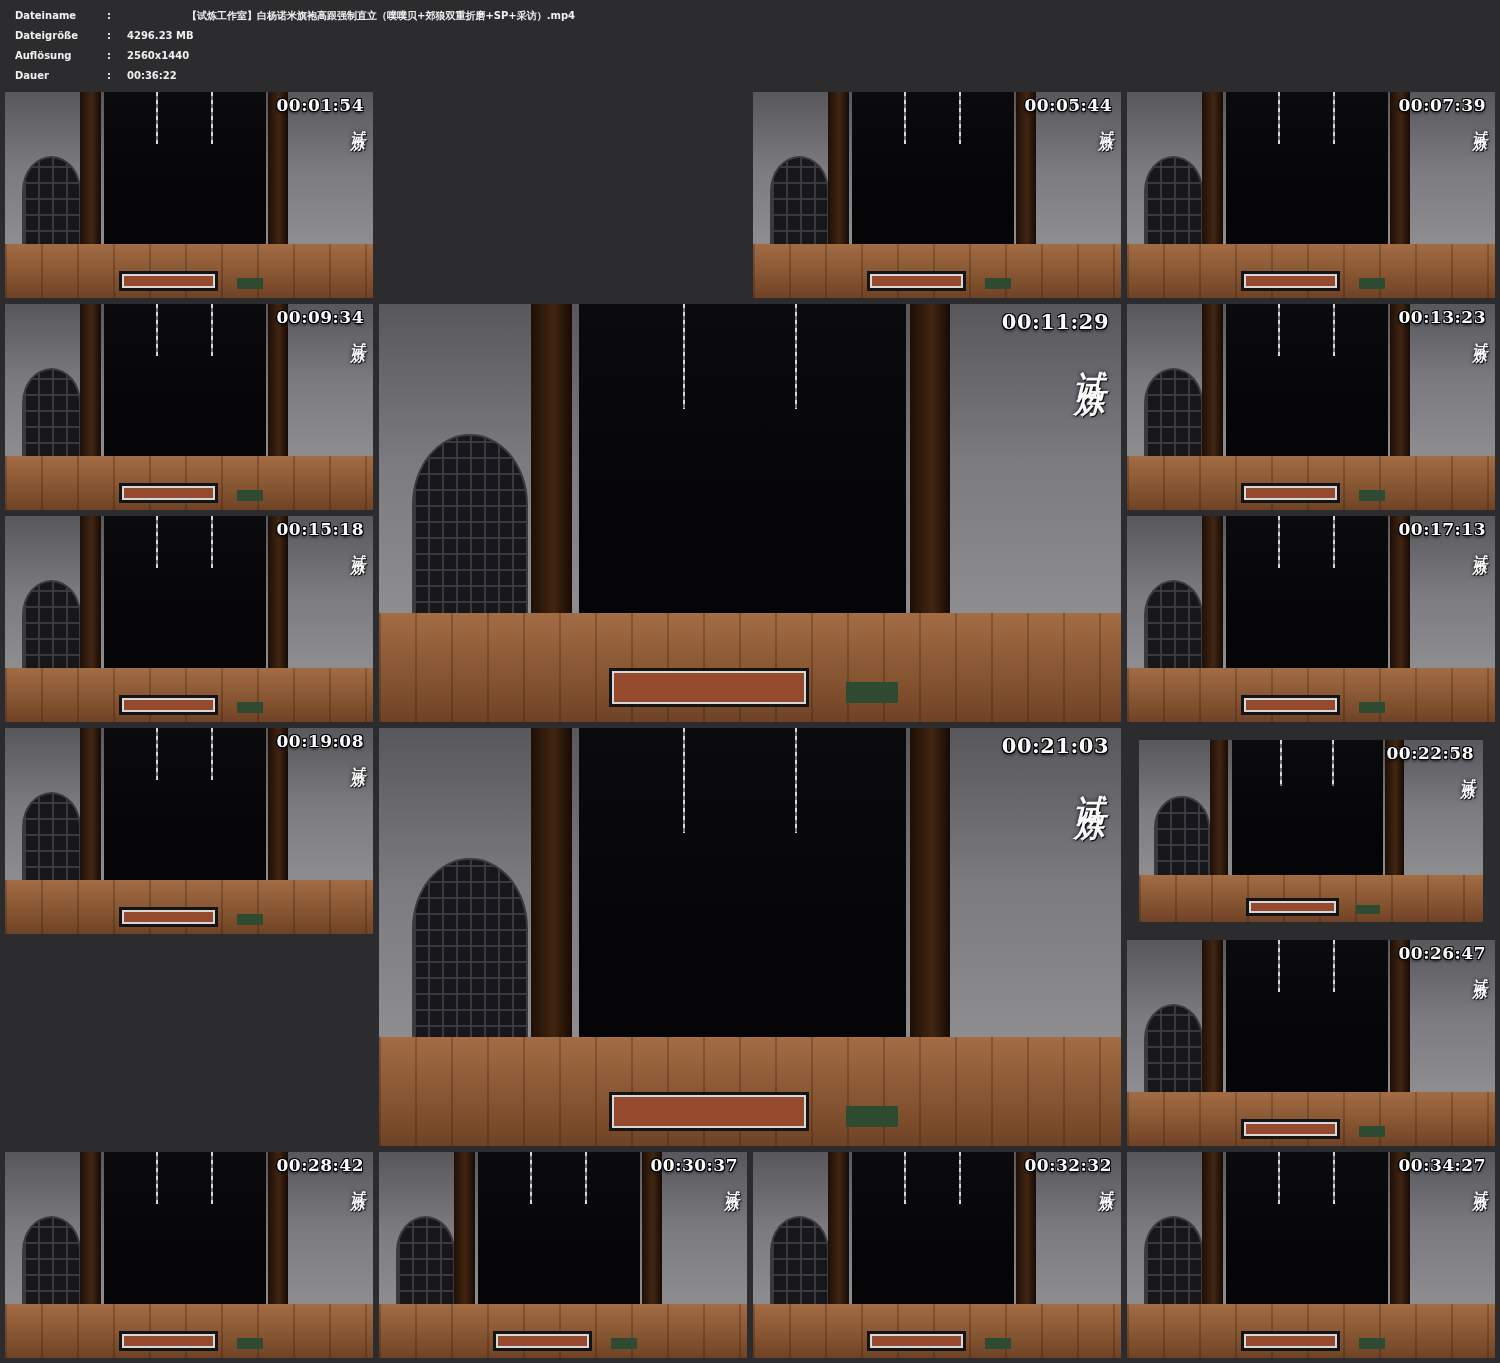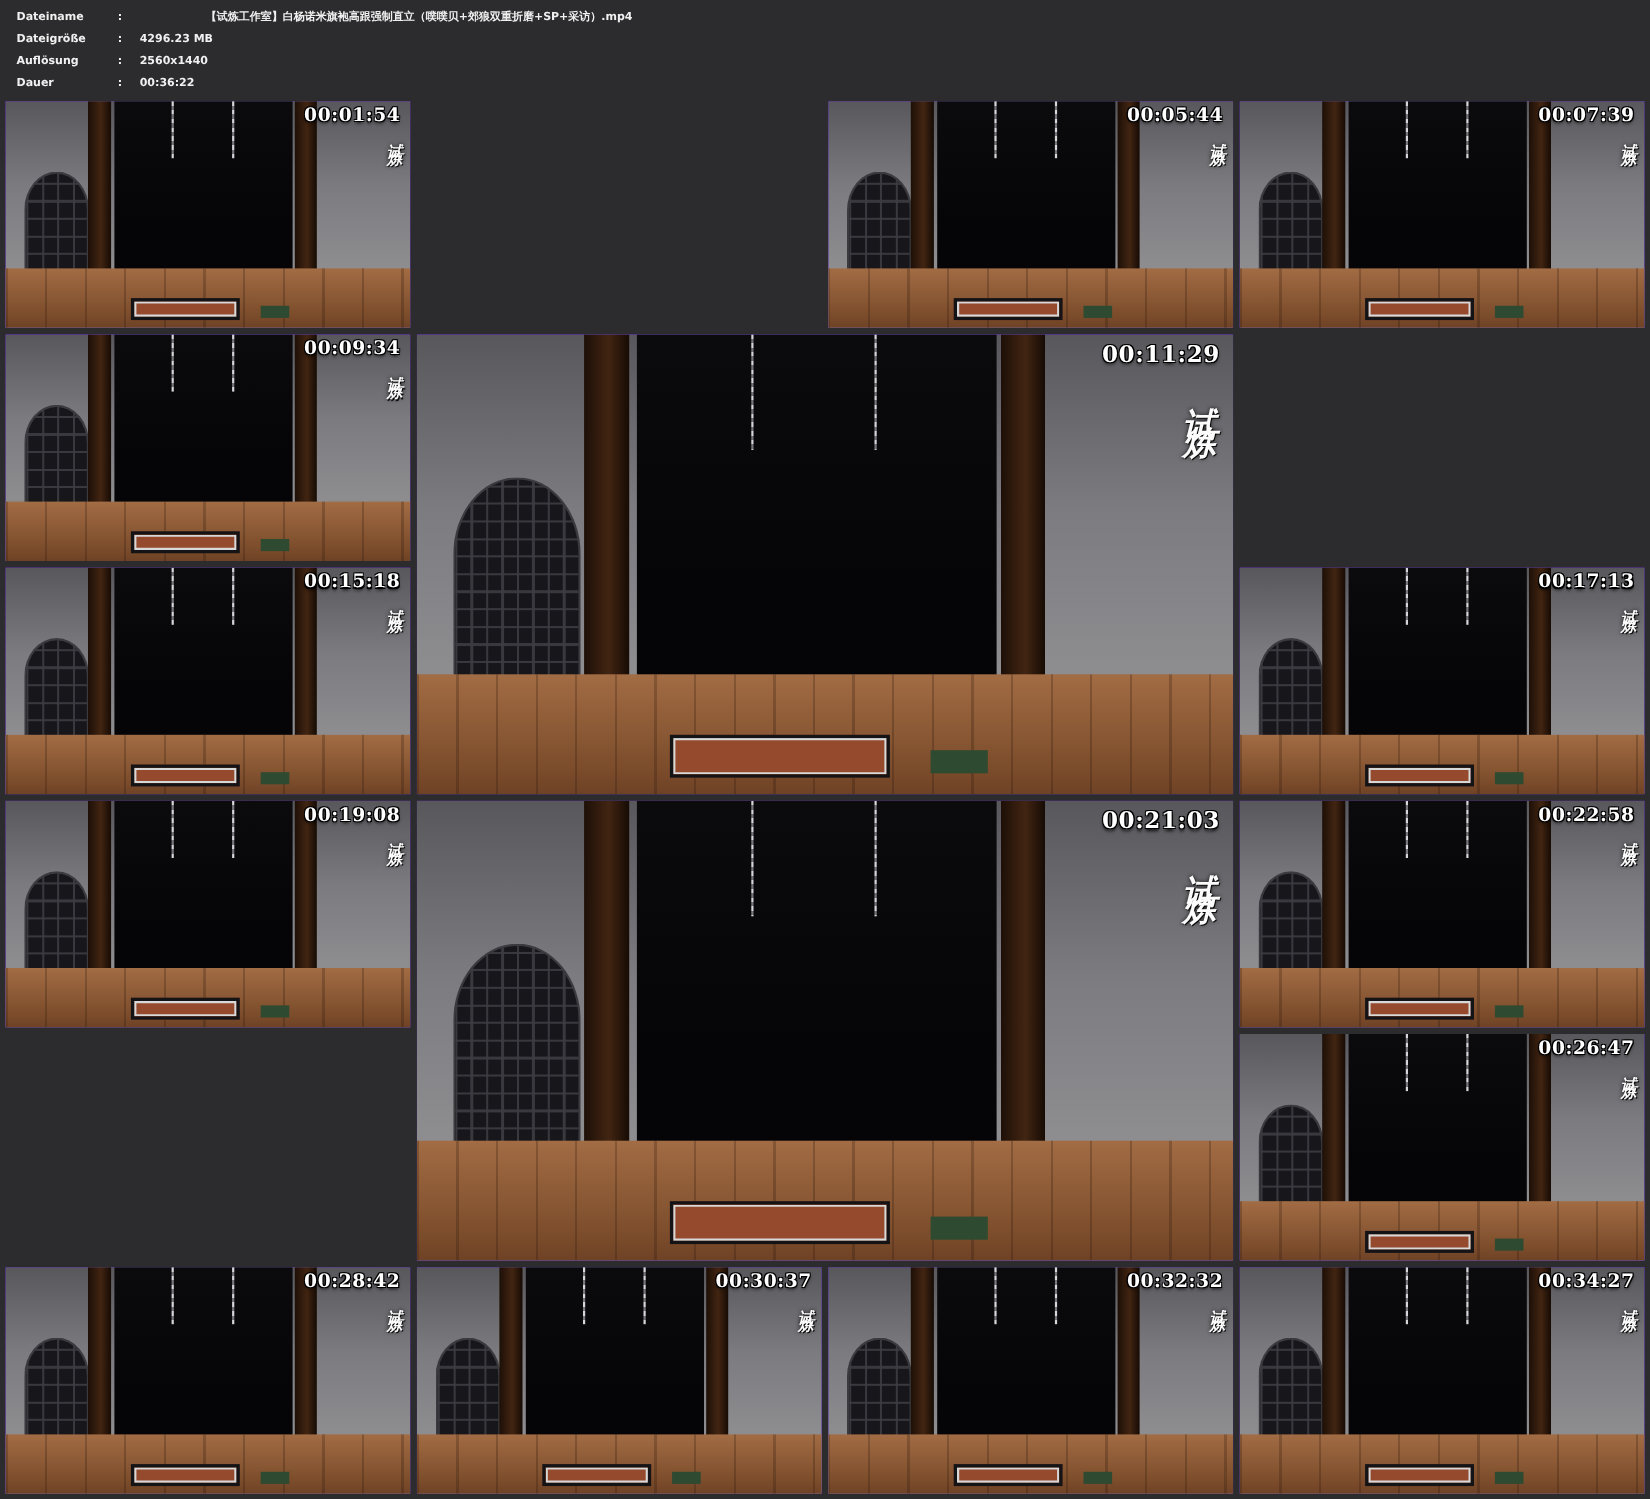--- a/index.html
+++ b/index.html
@@ -10,21 +10,21 @@
   .hrow{display:flex;color:#f0f0f0;font-weight:bold;font-size:10px;line-height:20px;
         font-family:"DejaVu Sans","Liberation Sans",sans-serif;}
   .hlabel{width:92px;flex:0 0 auto;}
   .hsep{width:20px;flex:0 0 auto;}
   .hvalue{white-space:nowrap;}
   .hvalue.indent{padding-left:60px;text-align:center;}
   
   #grid{position:absolute;left:0;top:88px;right:0;bottom:0;box-sizing:border-box;
         padding:4px 5px 5px 5px;display:grid;gap:6px;
         grid-template-columns:repeat(4,1fr);grid-template-rows:repeat(6,1fr);}
-  .thumb{position:relative;overflow:hidden;background:#6d28d9;}
+  .thumb{position:relative;overflow:hidden;background:#ef4444;}
   
   .scene{position:absolute;inset:0;
          background:linear-gradient(180deg,#57575c 0%,#7b7b80 38%,#8d8d90 72%,#8d8d90 74%);}
   .curtain{position:absolute;left:27%;right:29%;top:0;height:75%;
            background:linear-gradient(180deg,#0b0b0e,#050507 70%);}
   .window{position:absolute;left:4.5%;top:31%;width:15%;height:44%;
           border:2px solid #3a3a3f;border-bottom:none;
           border-radius:50% 50% 0 0 / 38% 38% 0 0;
           background:
             repeating-linear-gradient(90deg,rgba(60,60,66,.9) 0 2px,transparent 2px 14px),
@@ -160,20 +160,35 @@
         <div class="chain c1"></div>
         <div class="chain c2"></div>
         <div class="floor"></div>
         <div class="mat"></div>
         <div class="pad"></div>
       </div>
       <div class="ts">00:11:29</div>
       <div class="wm">试炼</div>
     </figure>
 
+    <figure class="thumb" style="margin:0;grid-area:2/4">
+      <div class="scene">
+        <div class="curtain"></div>
+        <div class="window"></div>
+        <div class="pillar pl"></div>
+        <div class="pillar pr"></div>
+        <div class="chain c1"></div>
+        <div class="chain c2"></div>
+        <div class="floor"></div>
+        <div class="mat"></div>
+        <div class="pad"></div>
+      </div>
+      <div class="ts">00:13:23</div>
+      <div class="wm">试炼</div>
+    </figure>
 
     <figure class="thumb" style="margin:0;grid-area:3/1">
       <div class="scene">
         <div class="curtain"></div>
         <div class="window"></div>
         <div class="pillar pl"></div>
         <div class="pillar pr"></div>
         <div class="chain c1"></div>
         <div class="chain c2"></div>
         <div class="floor"></div>
@@ -225,21 +240,21 @@
         <div class="chain c1"></div>
         <div class="chain c2"></div>
         <div class="floor"></div>
         <div class="mat"></div>
         <div class="pad"></div>
       </div>
       <div class="ts">00:21:03</div>
       <div class="wm">试炼</div>
     </figure>
 
-    <figure class="thumb" style="margin:0;grid-area:4/4">
+    <figure class="thumb" style="margin:12px;grid-area:4/4">
       <div class="scene">
         <div class="curtain"></div>
         <div class="window"></div>
         <div class="pillar pl"></div>
         <div class="pillar pr"></div>
         <div class="chain c1"></div>
         <div class="chain c2"></div>
         <div class="floor"></div>
         <div class="mat"></div>
         <div class="pad"></div>

